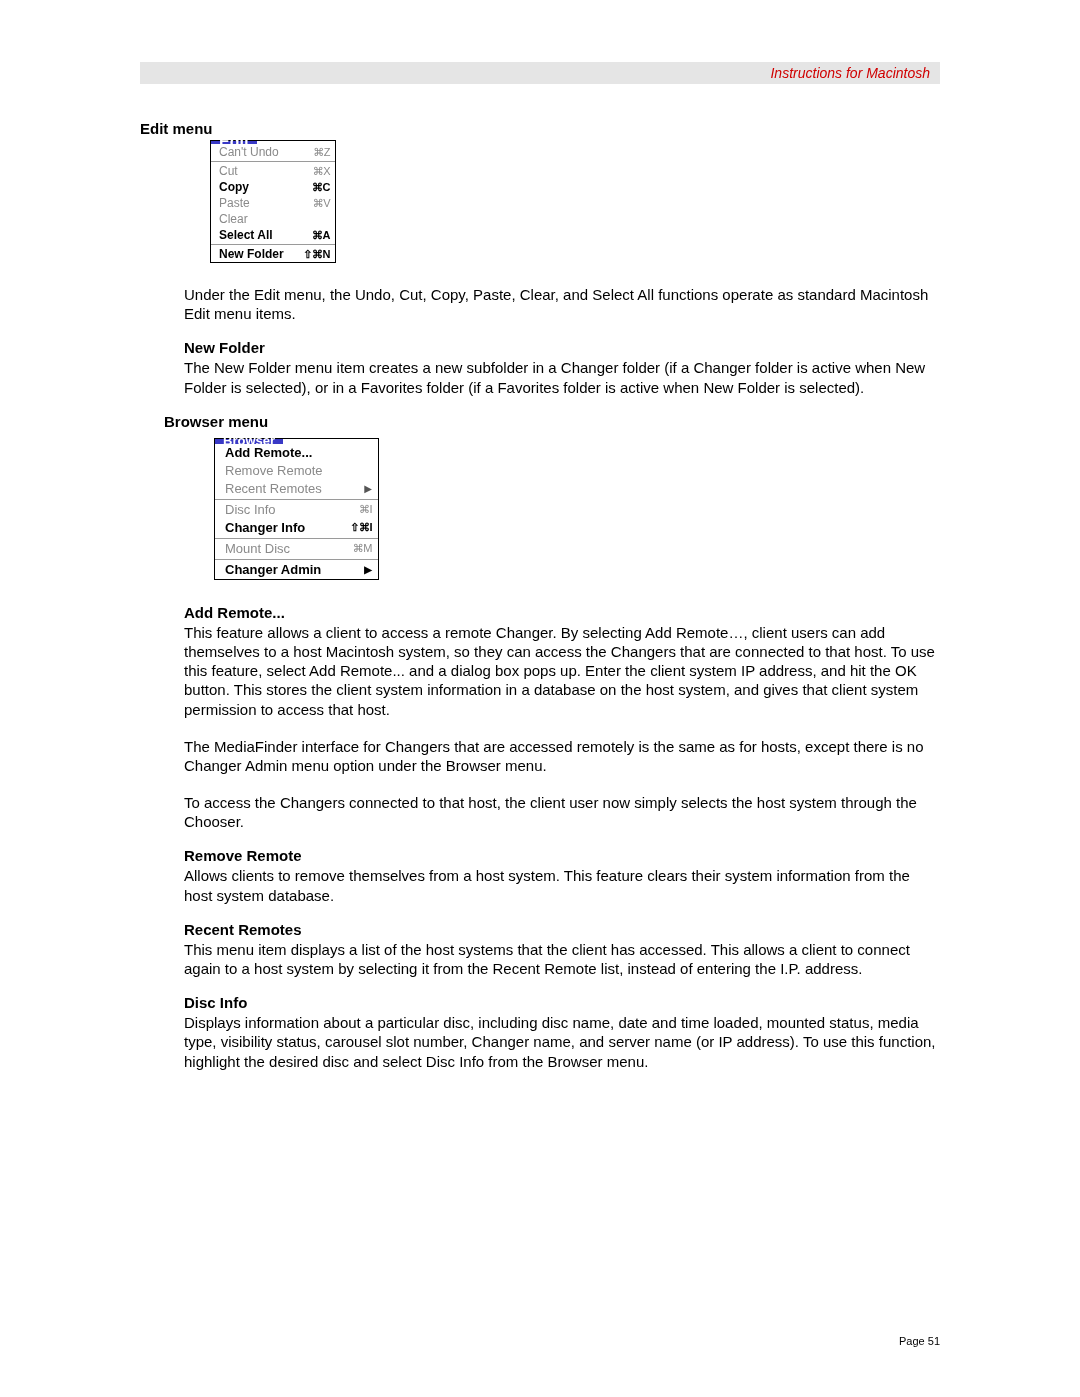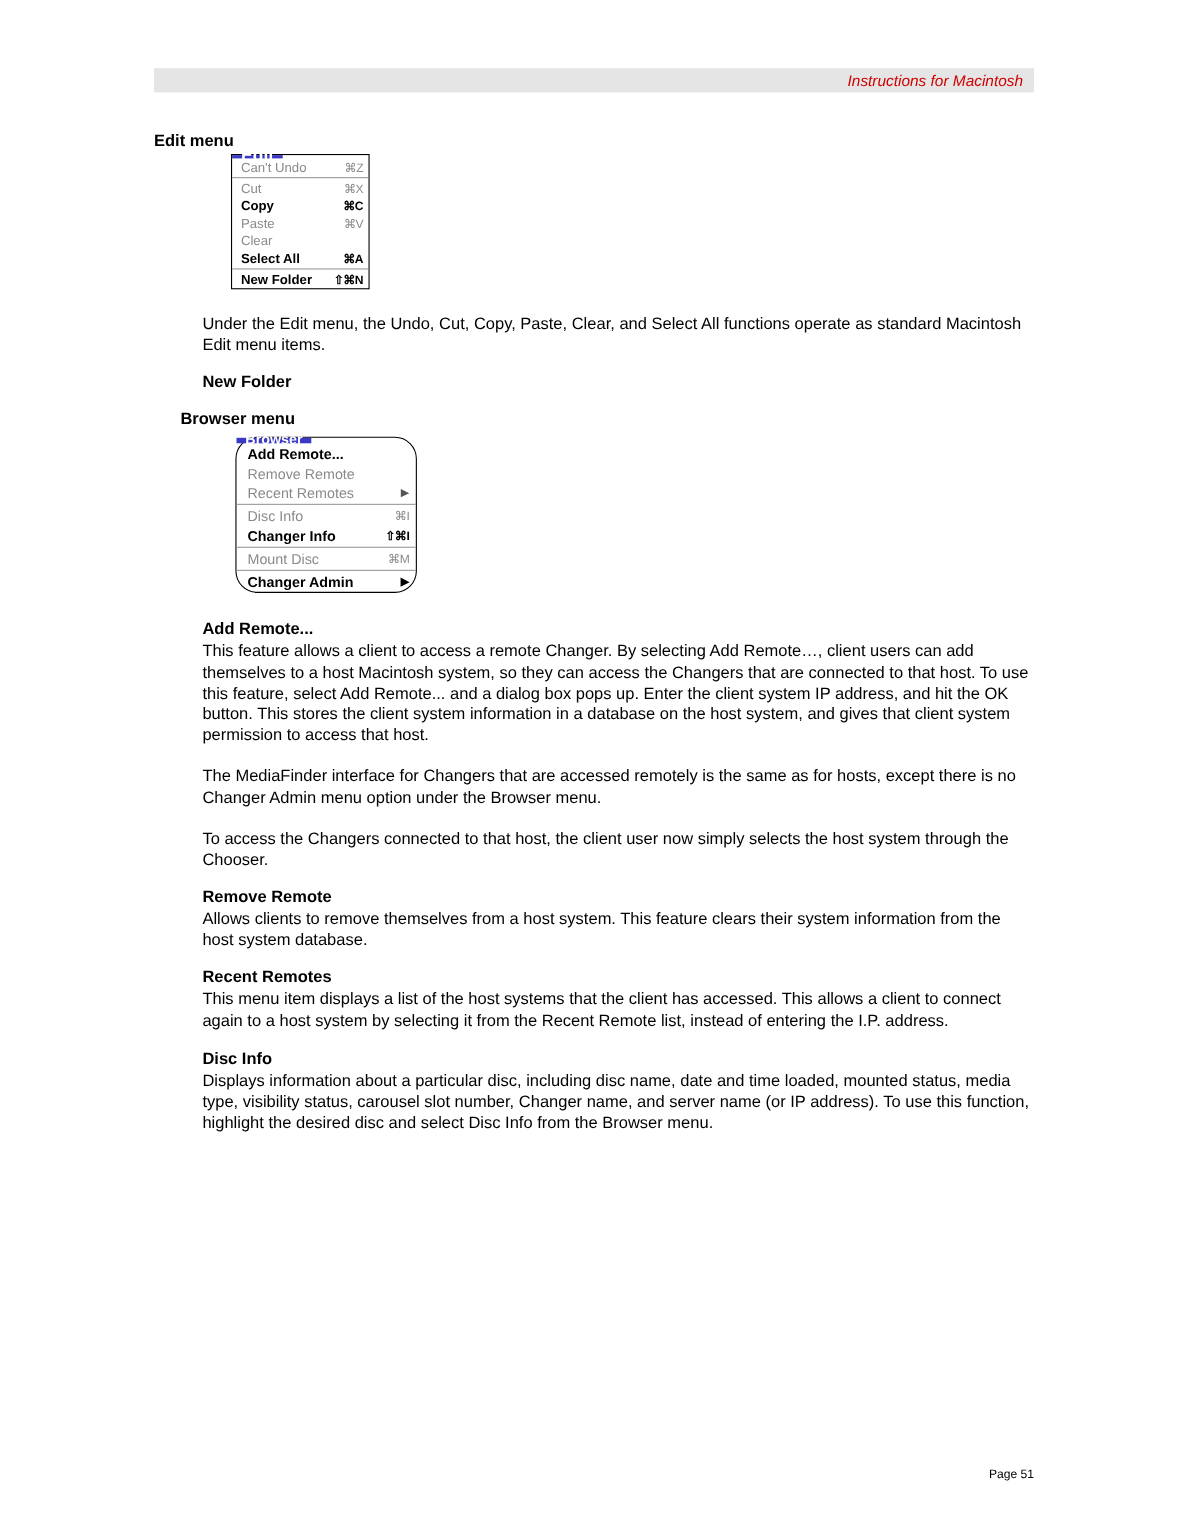--- a/index.html
+++ b/index.html
@@ -98,21 +98,20 @@
   .cmd {
     font-family: Arial, sans-serif;
     letter-spacing: -0.5px;
     font-size: 11px;
   }
 
   
   .menu-browser {
     width: 165px;
     margin: 8px 0 0 74px;
-    border-radius: 20px;
   }
   .menu-browser .menu-titlebar {
     display: inline-block;
     padding: 2px 8px 3px 8px;
     font-size: 13px;
   }
   .menu-browser .menu-row {
     height: 18px;
     padding: 0 6px 0 10px;
     font-size: 13px;
@@ -175,20 +174,21 @@
       <div class="menu-sep"></div>
       <div class="menu-row bold">
         <span>New Folder</span>
         <span class="cmd">⇧⌘N</span>
       </div>
     </div>
 
     <p class="body-text" style="margin-top:22px">Under the Edit menu, the Undo, Cut, Copy, Paste, Clear, and Select All functions operate as standard Macintosh Edit menu items.</p>
 
     <h4 class="sub-head">New Folder</h4>
+    <p class="body-text">The New Folder menu item creates a new subfolder in a Changer folder (if a Changer folder is active when New Folder is selected), or in a Favorites folder (if a Favorites folder is active when New Folder is selected).</p>
 
     <h4 class="sub-head" style="margin-left:24px; margin-top:16px">Browser menu</h4>
 
     <div class="menu-box menu-browser">
       <div style="line-height:0">
         <div class="menu-titlebar">Browser</div>
       </div>
       <div class="menu-row bold">
         <span>Add Remote...</span>
         <span class="cmd"></span>

